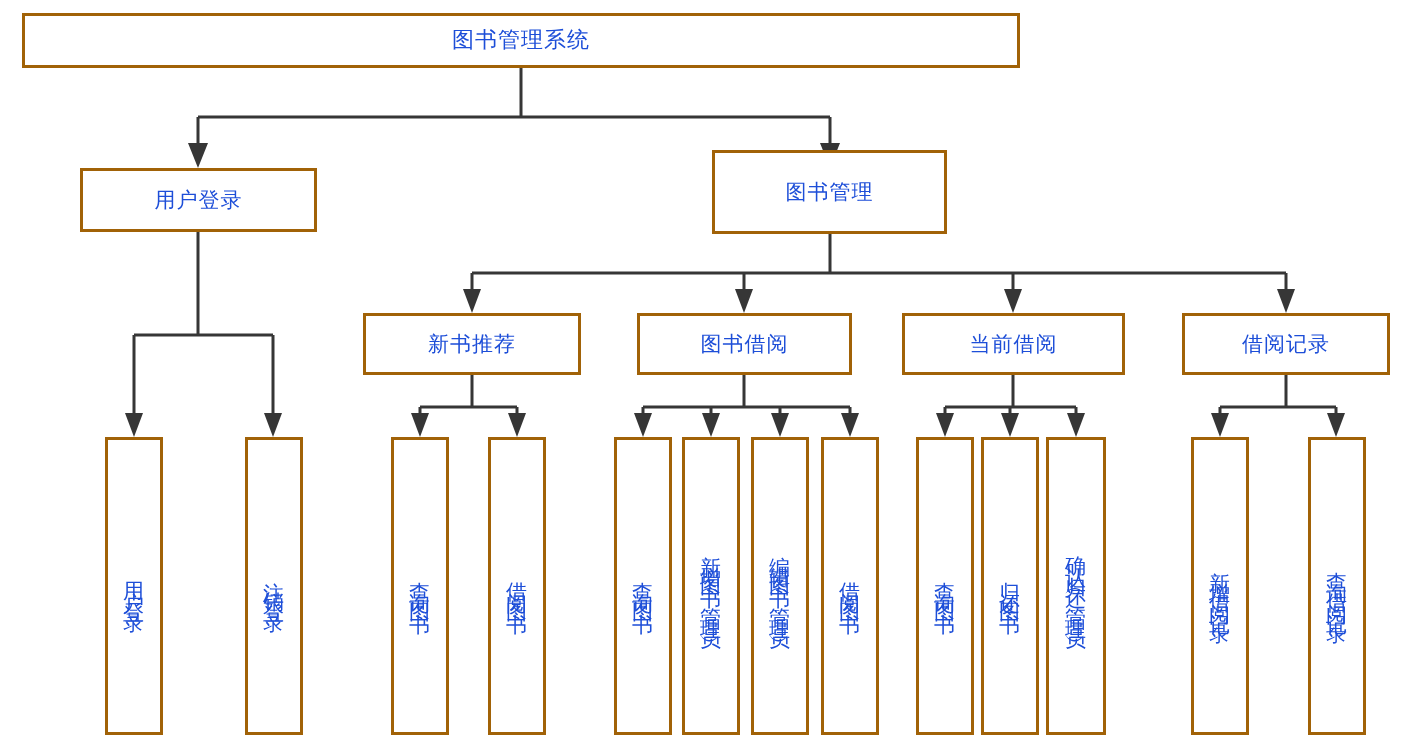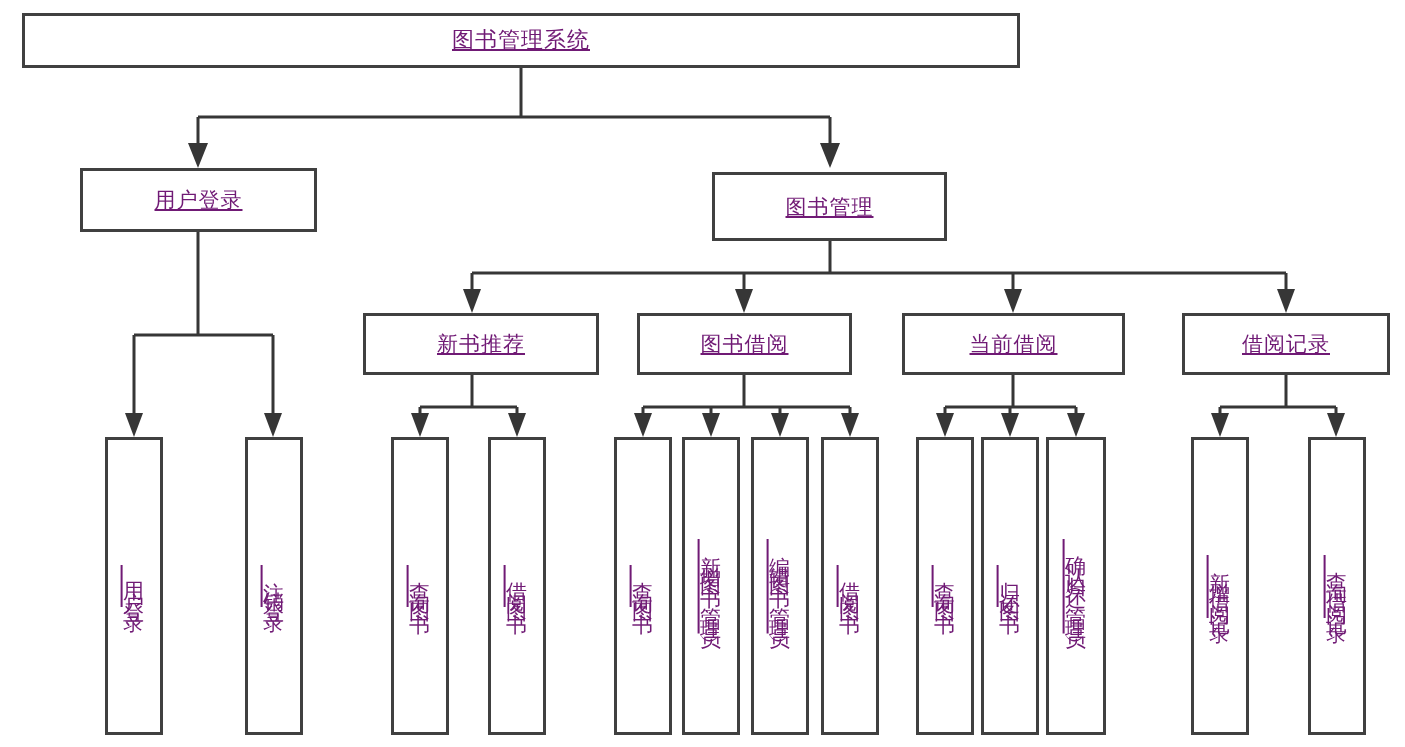--- a/index.html
+++ b/index.html
@@ -17,31 +17,30 @@
   }
   #wires {
     position: absolute;
     left: 0; top: 0;
     z-index: 0;
   }
   .node {
     position: absolute;
     box-sizing: border-box;
     background: #ffffff;
-    border: 3px solid #404040;
-    color: #701a75;
+    border: 3px solid #a16207;
+    color: #1d4ed8;
     display: flex;
     align-items: center;
     justify-content: center;
     z-index: 1;
     font-size: 21px;
     letter-spacing: 1px;
     text-align: center;
     line-height: 1.2;
-    text-decoration: underline;
   }
   .leaf {
     width: 58px;
     top: 437px;
     height: 298px;
   }
   .leaf .vtext {
     writing-mode: vertical-rl;
     text-orientation: mixed;
     letter-spacing: 0.5em;
@@ -105,25 +104,25 @@
     </g>
   </svg>
 
   <div class="node" style="left:22px; top:13px; width:998px; height:55px; font-size:22px;">
     <span>图书管理系统</span>
   </div>
 
   <div class="node" style="left:80px; top:168px; width:237px; height:64px;">
     <span>用户登录</span>
   </div>
-  <div class="node" style="left:712px; top:172px; width:235px; height:69px;">
+  <div class="node" style="left:712px; top:150px; width:235px; height:84px;">
     <span>图书管理</span>
   </div>
 
-  <div class="node" style="left:363px; top:313px; width:236px; height:62px;">
+  <div class="node" style="left:363px; top:313px; width:218px; height:62px;">
     <span>新书推荐</span>
   </div>
   <div class="node" style="left:902px; top:313px; width:223px; height:62px;">
     <span>当前借阅</span>
   </div>
   <div class="node" style="left:637px; top:313px; width:215px; height:62px;">
     <span>图书借阅</span>
   </div>
   <div class="node" style="left:1182px; top:313px; width:208px; height:62px;justify-content:center;">
     <span>借阅记录</span>

